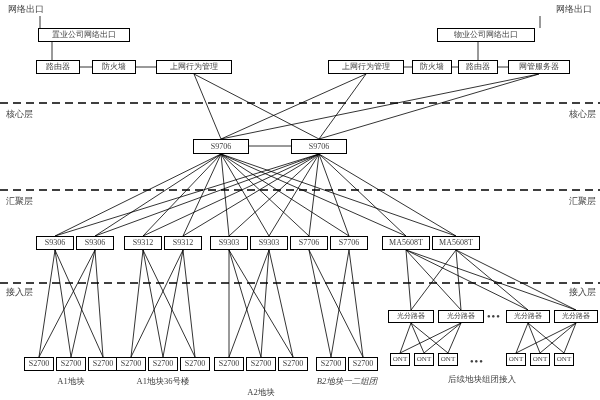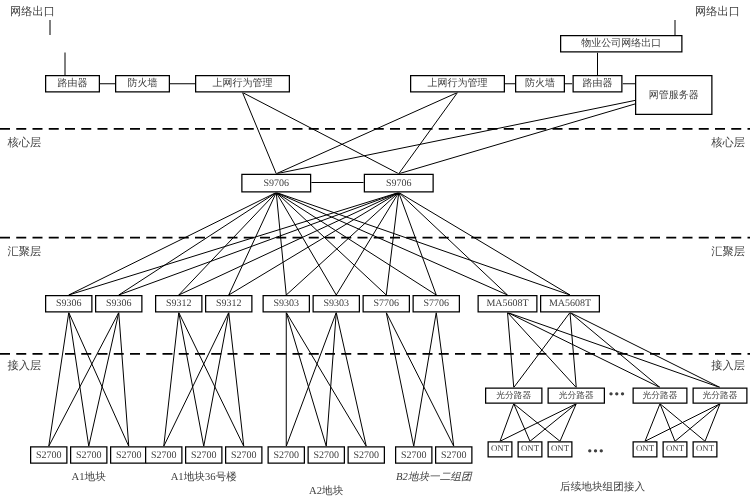--- a/index.html
+++ b/index.html
@@ -113,30 +113,31 @@
     <g stroke="#000" stroke-width="1.4" stroke-dasharray="8 5">
       <line x1="0" y1="103" x2="600" y2="103"></line>
       <line x1="0" y1="190" x2="600" y2="190"></line>
       <line x1="0" y1="283" x2="600" y2="283"></line>
     </g>
   </svg>
 
   <div class="lbl" style="left:8px;top:5px;">网络出口</div>
   <div class="lbl" style="right:8px;top:5px;">网络出口</div>
 
-  <div class="node" style="left:448px;top:28px;width:98px;height:14px;text-align:center;">物业公司网络出口</div>
+  <div class="node" style="left:38px;top:28px;width:92px;height:14px;">置业公司网络出口</div>
+  <div class="node" style="left:437px;top:28px;width:98px;height:14px;text-align:center;">物业公司网络出口</div>
 
   <div class="node" style="left:36px;top:60px;width:44px;height:14px;">路由器</div>
   <div class="node" style="left:92px;top:60px;width:44px;height:14px;">防火墙</div>
   <div class="node" style="left:156px;top:60px;width:76px;height:14px;">上网行为管理</div>
 
   <div class="node" style="left:328px;top:60px;width:76px;height:14px;">上网行为管理</div>
   <div class="node" style="left:412px;top:60px;width:40px;height:14px;">防火墙</div>
   <div class="node" style="left:458px;top:60px;width:40px;height:14px;">路由器</div>
-  <div class="node" style="left:508px;top:60px;width:62px;height:32px;">网管服务器</div>
+  <div class="node" style="left:508px;top:60px;width:62px;height:14px;">网管服务器</div>
 
   <div class="lbl" style="left:6px;top:110px;">核心层</div>
   <div class="lbl" style="right:4px;top:110px;">核心层</div>
   <div class="lbl" style="left:6px;top:197px;">汇聚层</div>
   <div class="lbl" style="right:4px;top:197px;">汇聚层</div>
   <div class="lbl" style="left:6px;top:288px;">接入层</div>
   <div class="lbl" style="right:4px;top:288px;">接入层</div>
 
   <div class="node" style="left:193px;top:139px;width:56px;height:15px;">S9706</div>
   <div class="node" style="left:291px;top:139px;width:56px;height:15px;">S9706</div>
@@ -178,15 +179,15 @@
   <div class="node sm" style="left:438px;top:353px;width:20px;height:13px;">ONT</div>
   <div class="lbl dots" style="left:470px;top:358px;">●●●</div>
   <div class="node sm" style="left:506px;top:353px;width:20px;height:13px;">ONT</div>
   <div class="node sm" style="left:530px;top:353px;width:20px;height:13px;">ONT</div>
   <div class="node sm" style="left:554px;top:353px;width:20px;height:13px;">ONT</div>
 
   <div class="lbl area" style="left:41px;top:377px;width:60px;">A1地块</div>
   <div class="lbl area" style="left:123px;top:377px;width:80px;">A1地块36号楼</div>
   <div class="lbl area" style="left:231px;top:388px;width:60px;">A2地块</div>
   <div class="lbl area" style="left:307px;top:377px;width:80px;font-style:italic;">B2地块一二组团</div>
-  <div class="lbl area" style="left:432px;top:385px;width:100px;">后续地块组团接入</div>
+  <div class="lbl area" style="left:432px;top:375px;width:100px;">后续地块组团接入</div>
 
 </div>
 
 </body></html>

